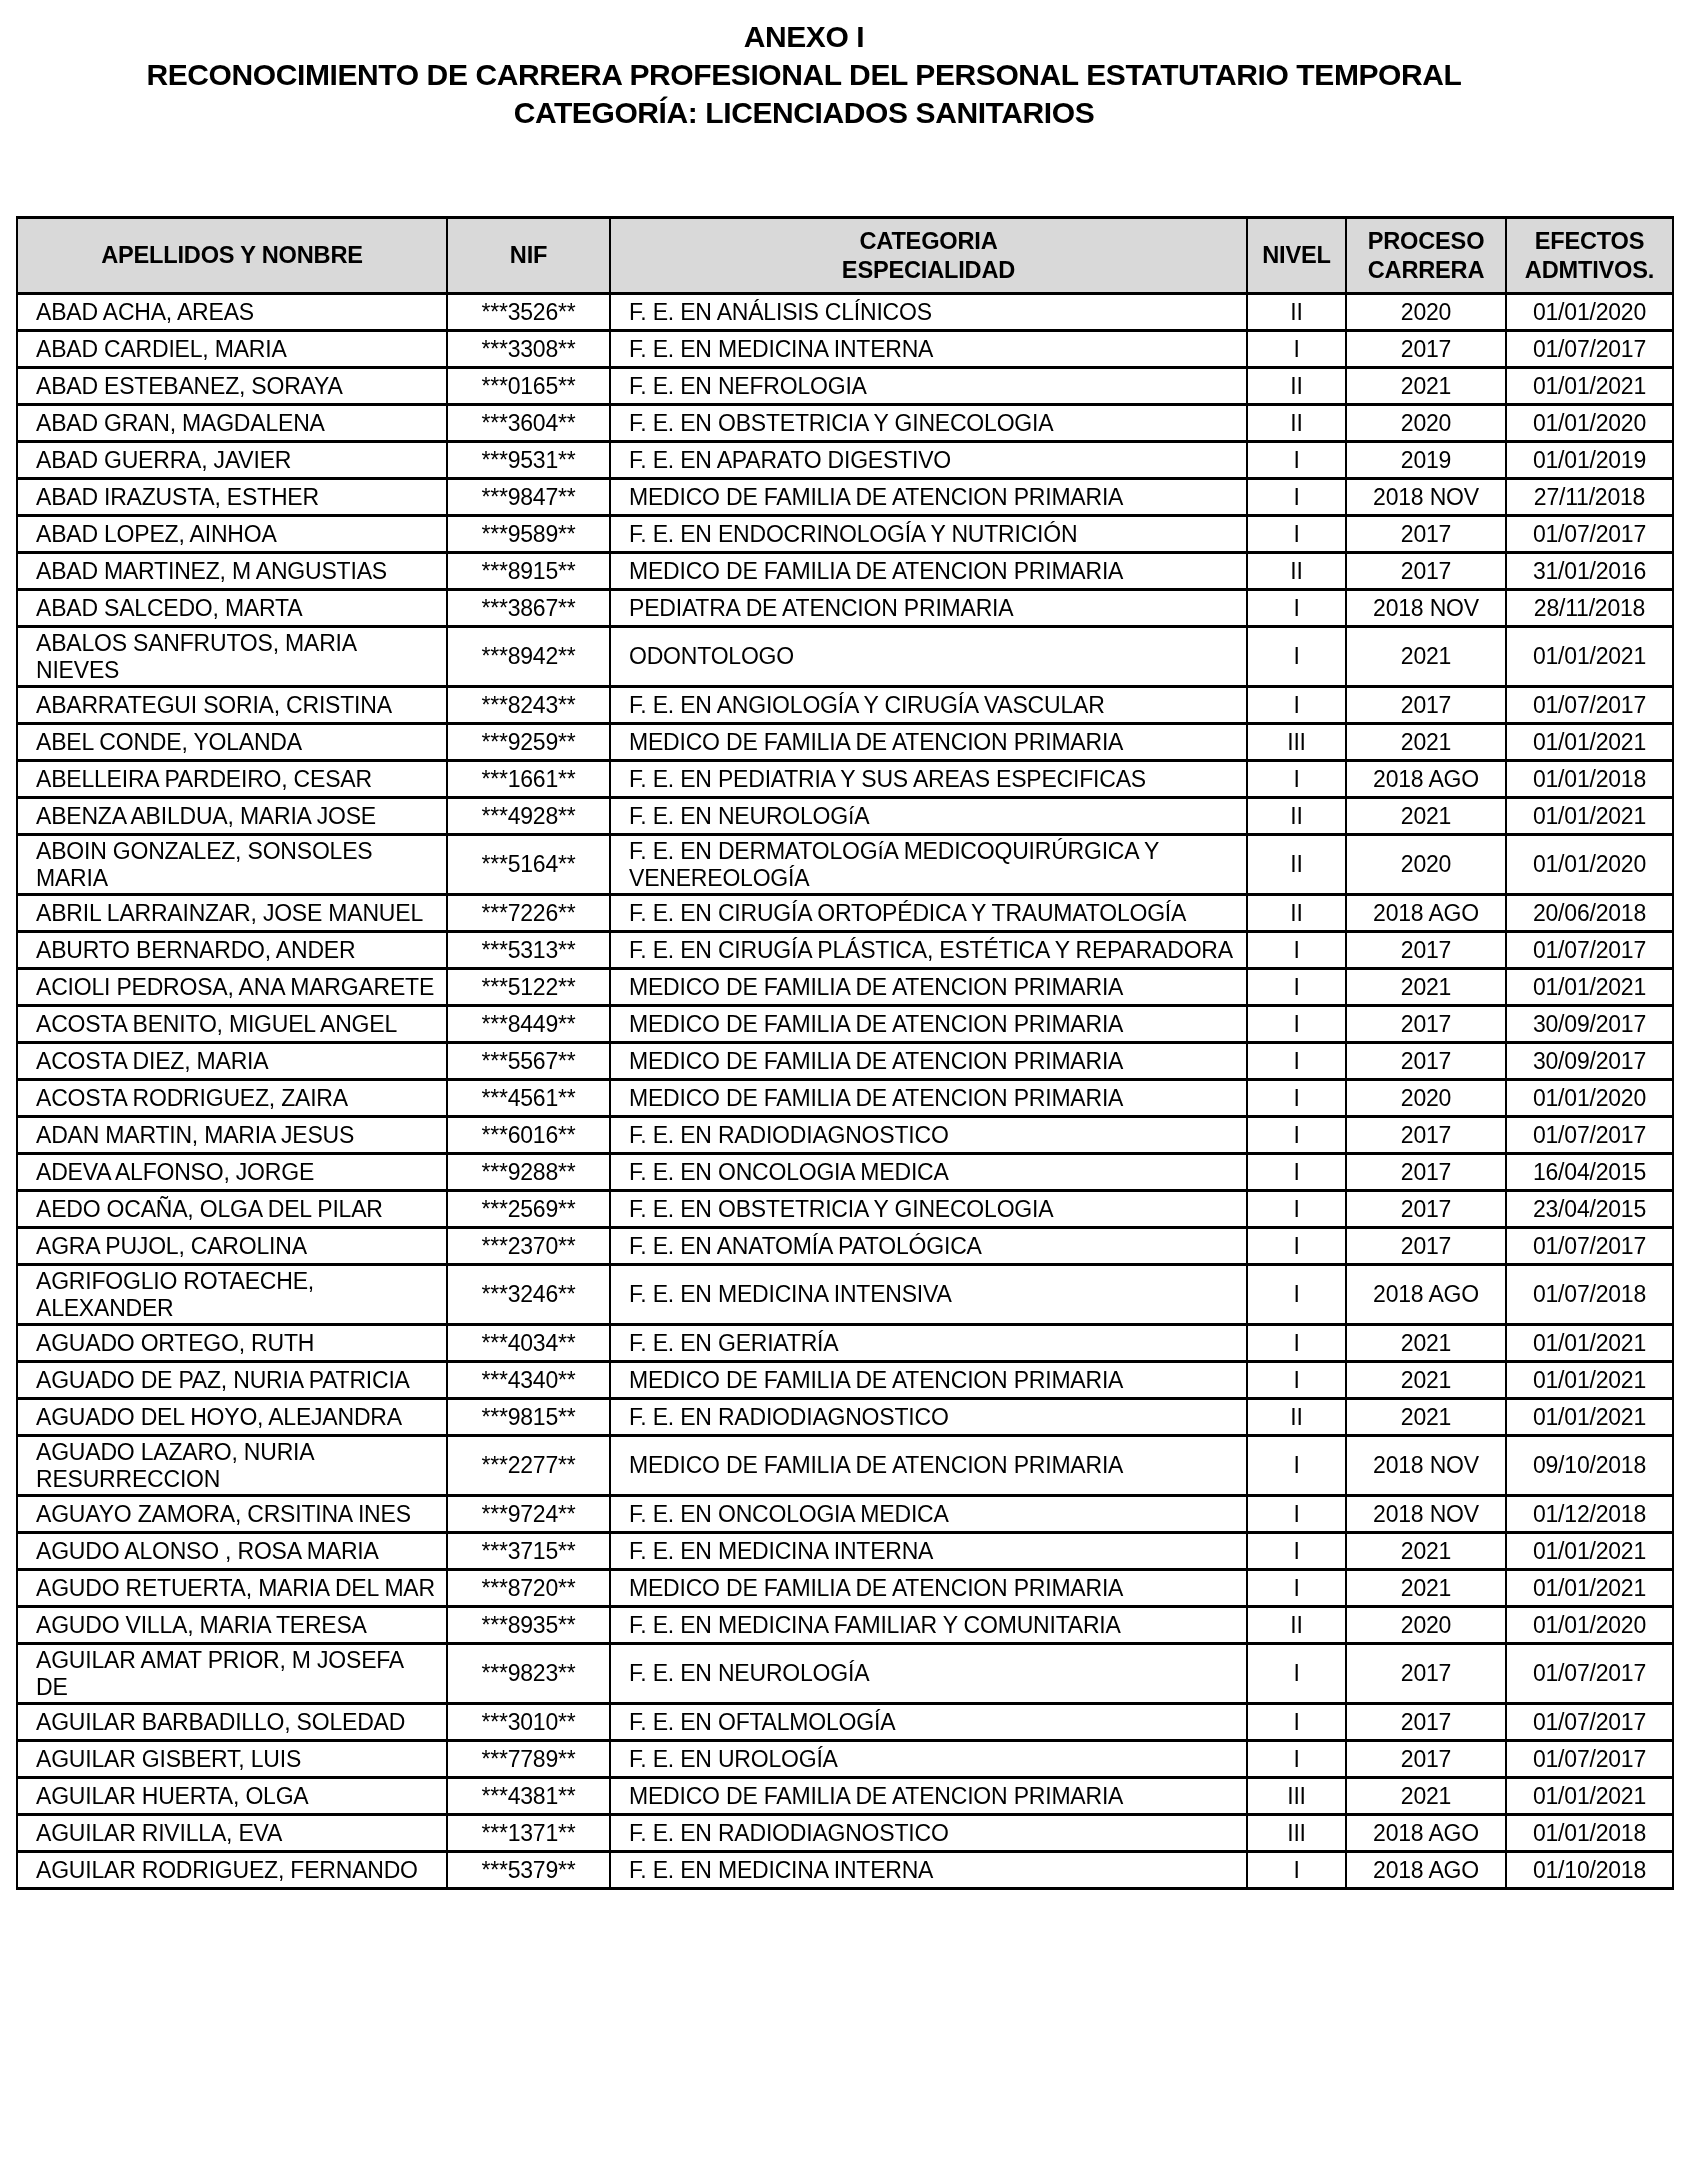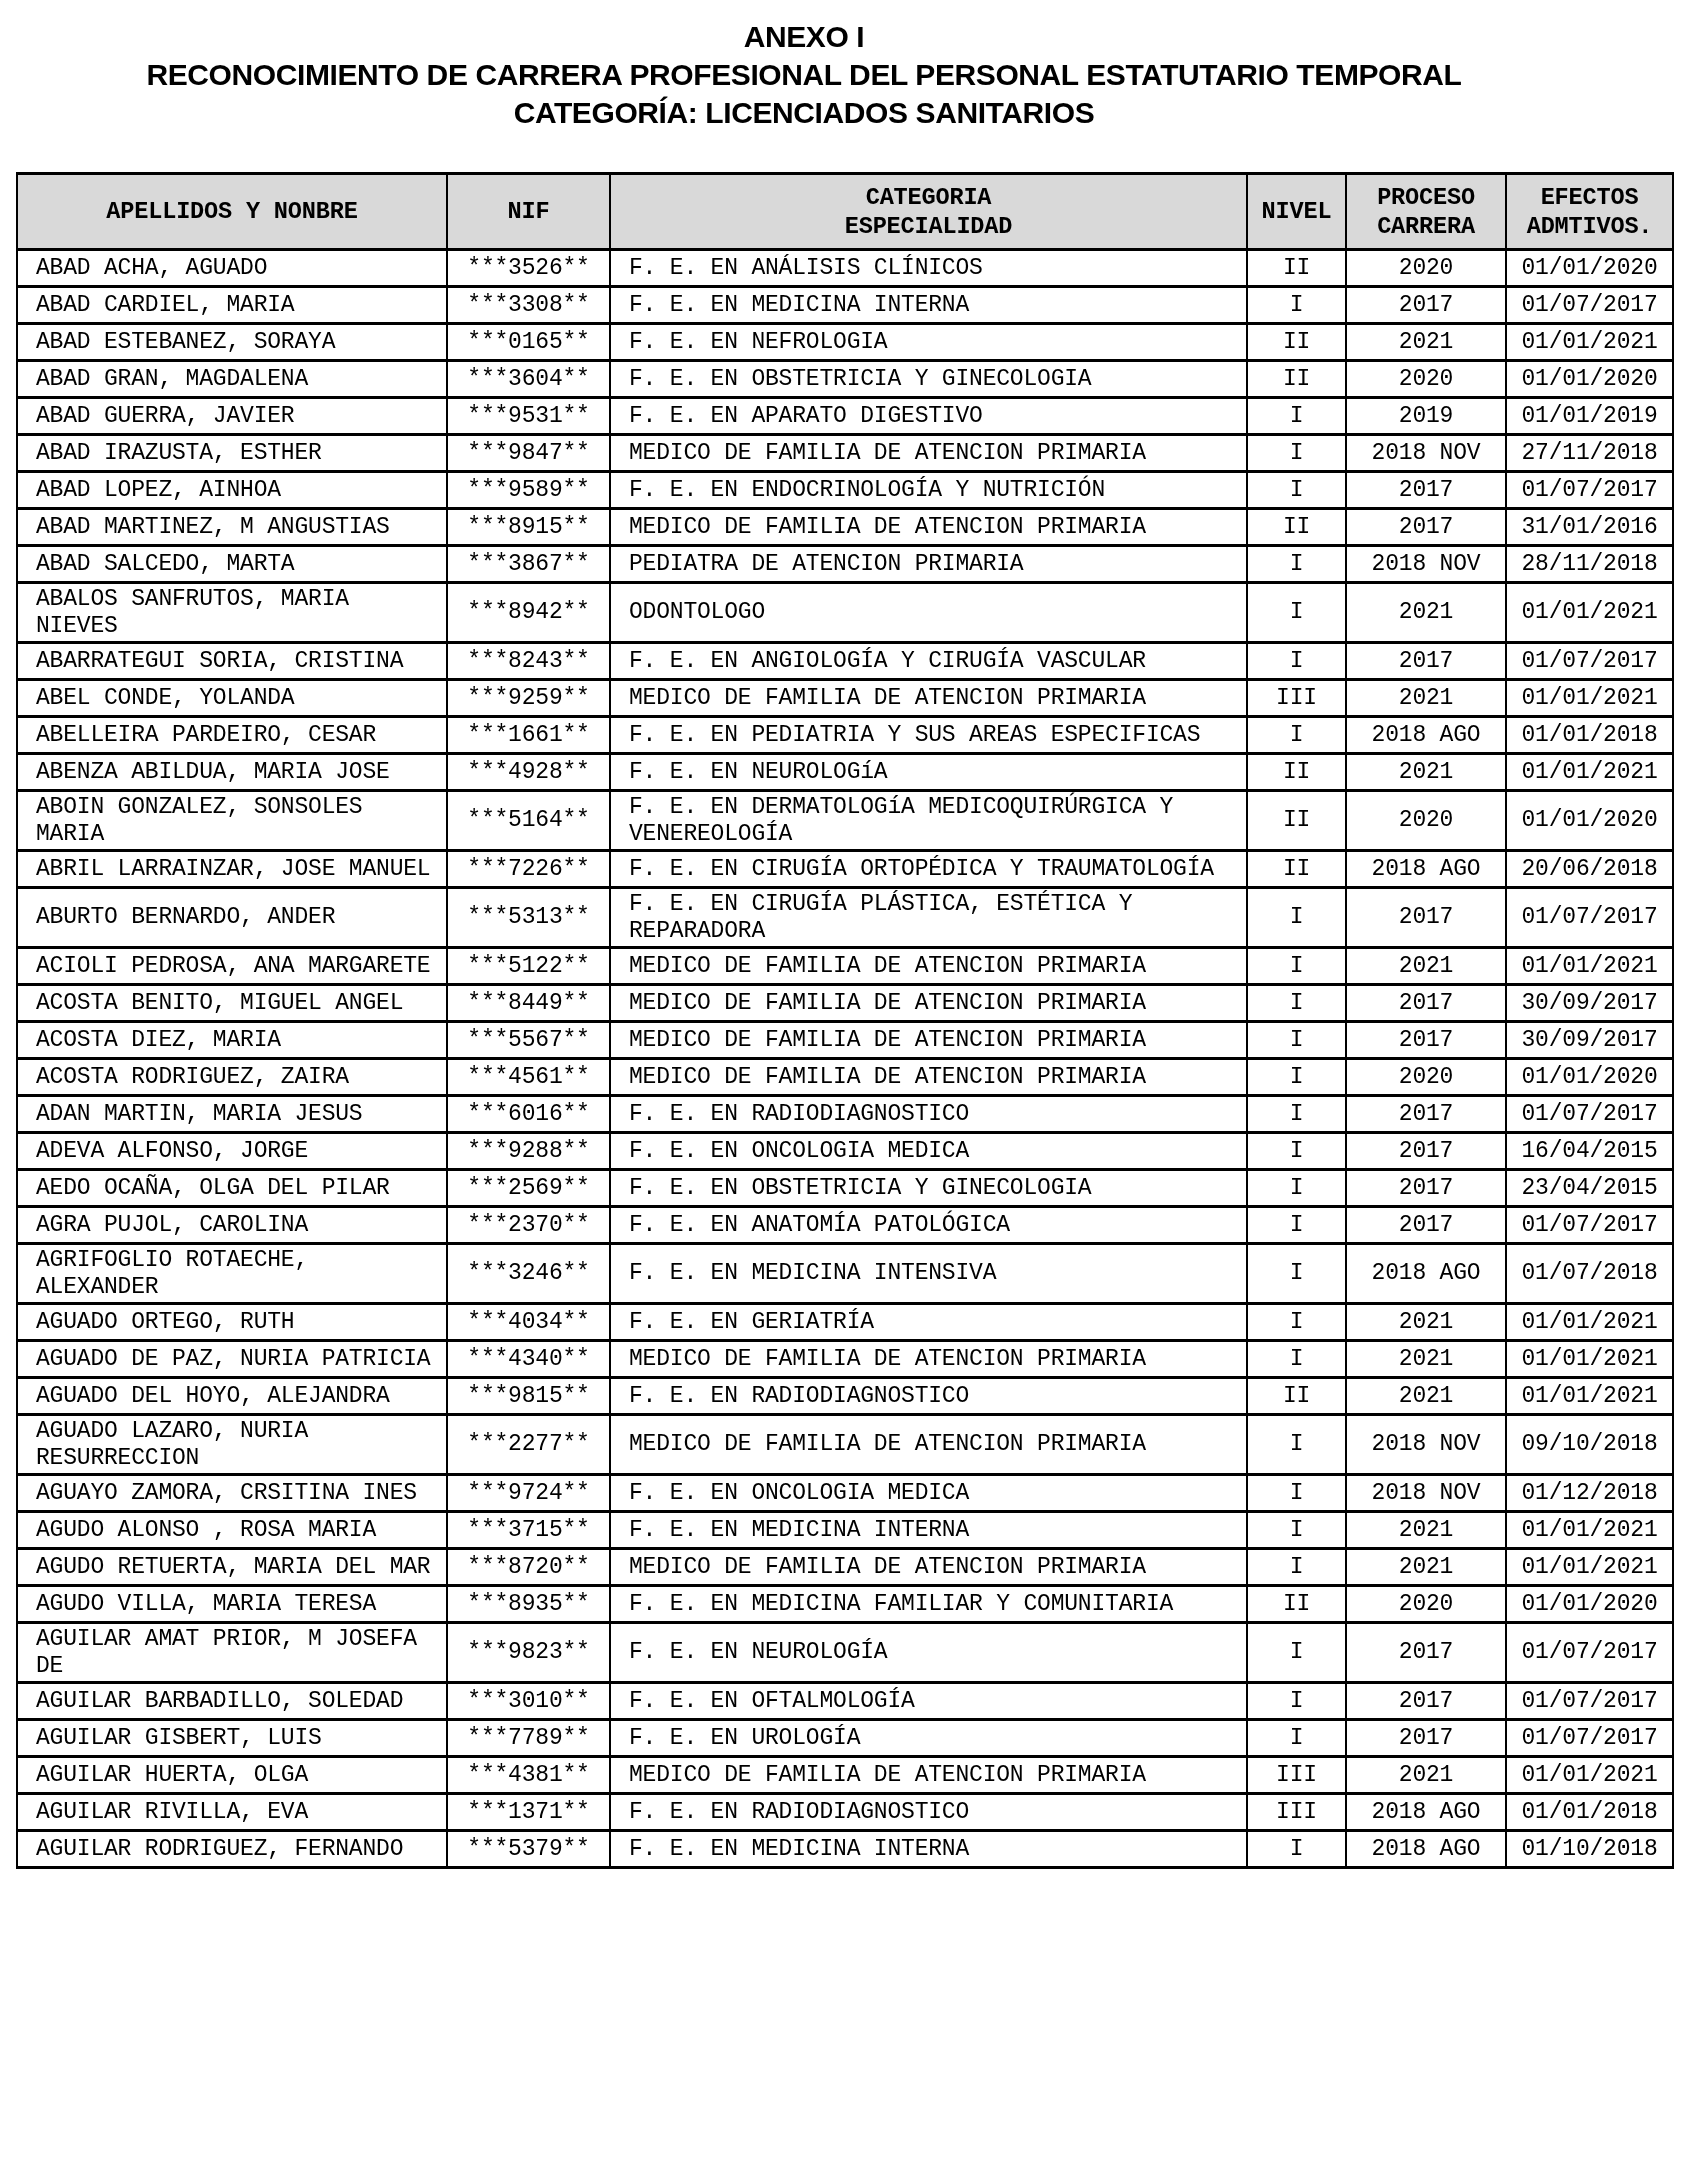--- a/index.html
+++ b/index.html
@@ -31,23 +31,22 @@
     font-size: 30px;
     font-weight: 700;
     line-height: 38px;
     letter-spacing: -0.4px;
     white-space: nowrap;
   }
   table.personnel {
     border-collapse: collapse;
     table-layout: fixed;
     margin-left: 16px;
-    margin-top: 40px;
+    margin-top: 84px;
     width: 1656px;
-    font-family: Liberation Mono, monospace;
   }
   table.personnel th,
   table.personnel td {
     border-left: 2.3px solid var(--border-color);
     border-right: 2.3px solid var(--border-color);
     border-top: 3.8px solid var(--border-color);
     border-bottom: 3.8px solid var(--border-color);
     white-space: pre-line;
     overflow: hidden;
     vertical-align: middle;
@@ -105,21 +104,21 @@
 ESPECIALIDAD</th>
         <th>NIVEL</th>
         <th>PROCESO
 CARRERA</th>
         <th>EFECTOS
 ADMTIVOS.</th>
       </tr>
     </thead>
     <tbody>
         <tr>
-          <td class="c0">ABAD ACHA, AGUADO</td>
+          <td class="c0">ABAD ACHA, AREAS</td>
           <td class="c1">***3526**</td>
           <td class="c2">F. E. EN ANÁLISIS CLÍNICOS</td>
           <td class="c3">II</td>
           <td class="c4">2020</td>
           <td class="c5">01/01/2020</td>
         </tr>
         <tr>
           <td class="c0">ABAD CARDIEL, MARIA</td>
           <td class="c1">***3308**</td>
           <td class="c2">F. E. EN MEDICINA INTERNA</td>

